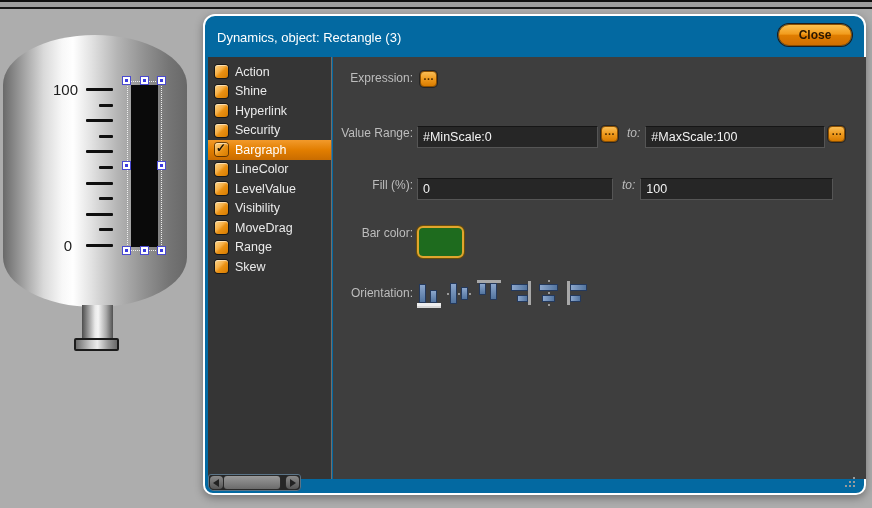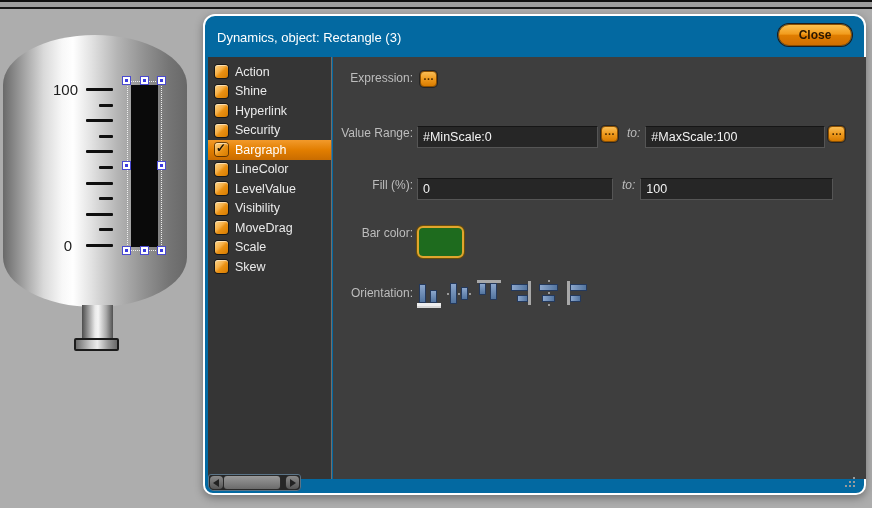--- a/index.html
+++ b/index.html
@@ -186,21 +186,21 @@
       <div class="item">
         <span class="cb"></span>
         <span>Visibility</span>
       </div>
       <div class="item">
         <span class="cb"></span>
         <span>MoveDrag</span>
       </div>
       <div class="item">
         <span class="cb"></span>
-        <span>Scale</span>
+        <span>Range</span>
       </div>
       <div class="item">
         <span class="cb"></span>
         <span>Skew</span>
       </div>
 
       <div class="hscroll">
         <div class="sb-btn left">
             <span class="tri-l"></span>
           </div>

